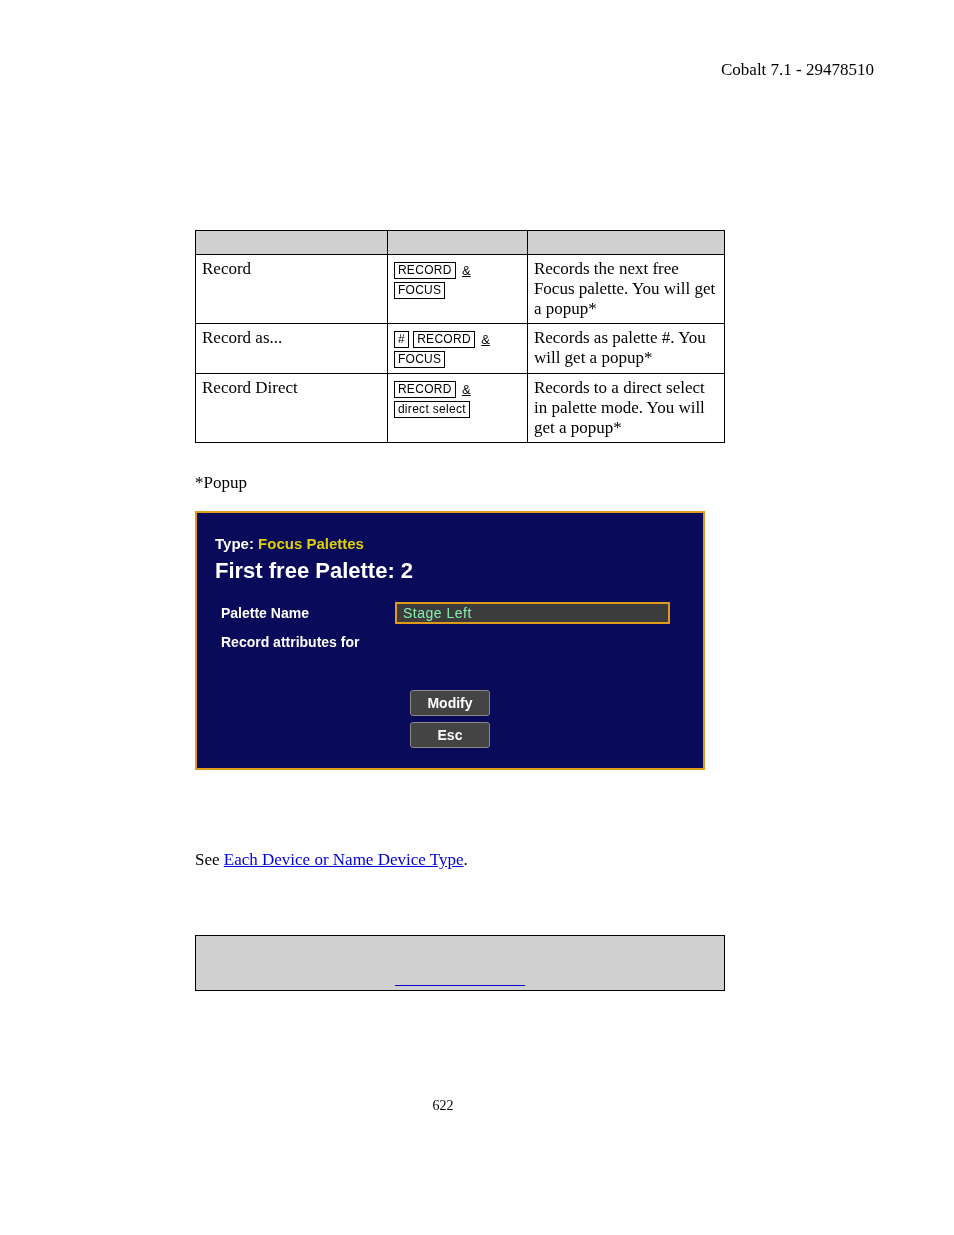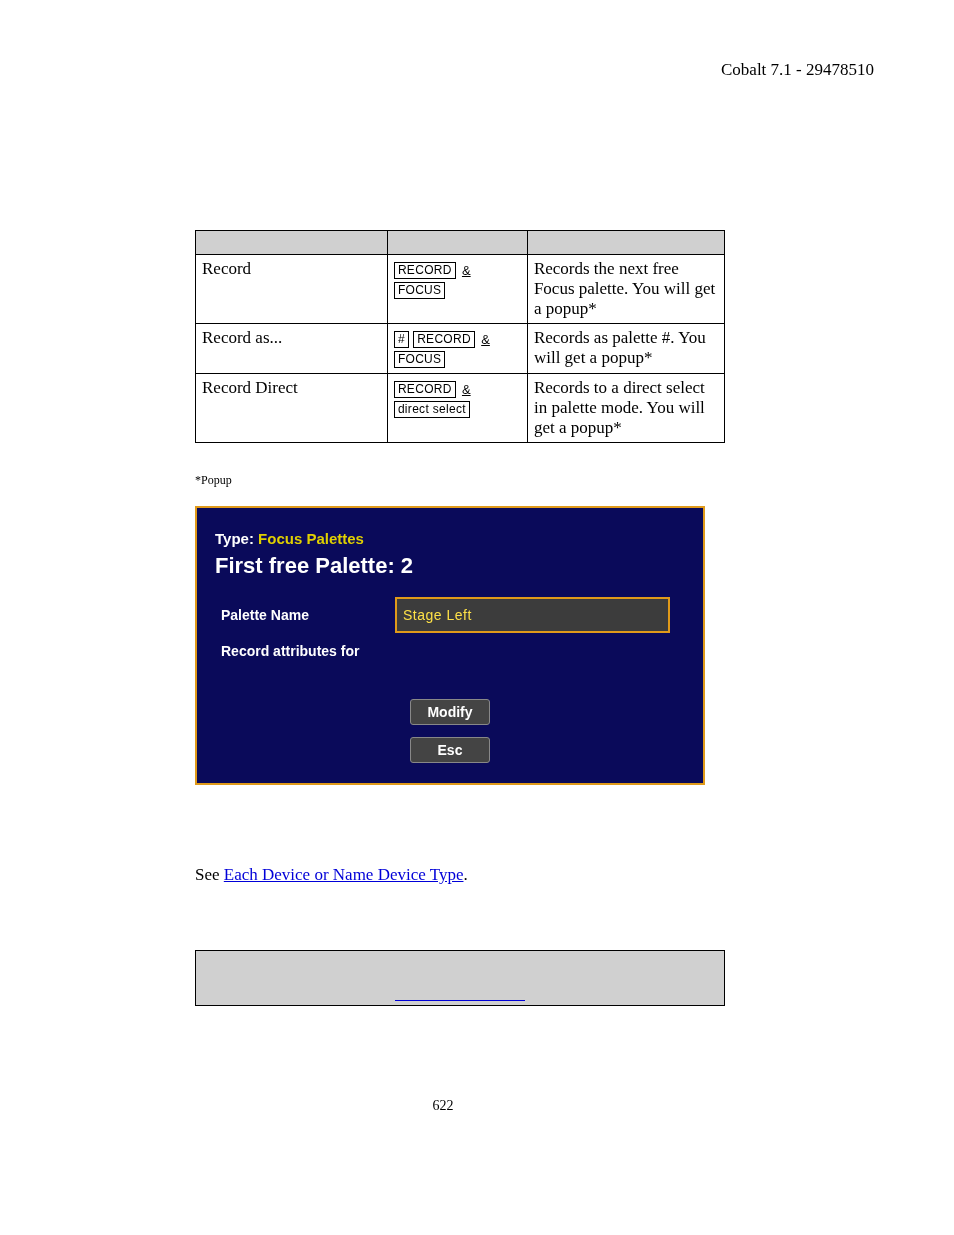--- a/index.html
+++ b/index.html
@@ -55,21 +55,21 @@
   }
   .amp {
     font-family: Arial, sans-serif;
     font-size: 13px;
     text-decoration: underline;
     vertical-align: middle;
     margin-left: 2px;
   }
   .popup-note {
     margin-top: 30px;
-    font-size: 12px;
+    font-size: 17px;
   }
   .dialog {
     margin-top: 18px;
     width: 510px;
     border: 2px solid #e09a1a;
     background: #0a0a5a;
     font-family: "Verdana", "Arial", sans-serif;
   }
   .titlebar {
     background: #3c3c3c;
@@ -110,24 +110,24 @@
   }
   .formrow .lbl {
     color: #fff;
     font-size: 14px;
     font-weight: bold;
     width: 180px;
     padding-left: 6px;
   }
   .textinput {
     flex: 0 0 275px;
-    height: 36px;
+    height: 22px;
     background: #3c3c3c;
     border: 2px solid #e09a1a;
-    color: #fde047;
+    color: #86efac;
     font-family: Verdana, sans-serif;
     font-size: 14px;
     padding: 0 6px;
     letter-spacing: 0.5px;
   }
   .selectwrap {
     flex: 0 0 293px;
     height: 26px;
     display: flex;
   }
@@ -149,21 +149,21 @@
     display: flex;
     align-items: center;
     justify-content: center;
   }
   .selectarrow svg { display: block; }
   .btns {
     margin-top: 40px;
     display: flex;
     flex-direction: column;
     align-items: center;
-    gap: 12px;
+    gap: 6px;
   }
   .dlgbtn {
     background: #444;
     color: #fff;
     border: 1px solid #888;
     border-radius: 3px;
     font-family: Verdana, sans-serif;
     font-size: 14px;
     font-weight: bold;
     padding: 4px 16px;

